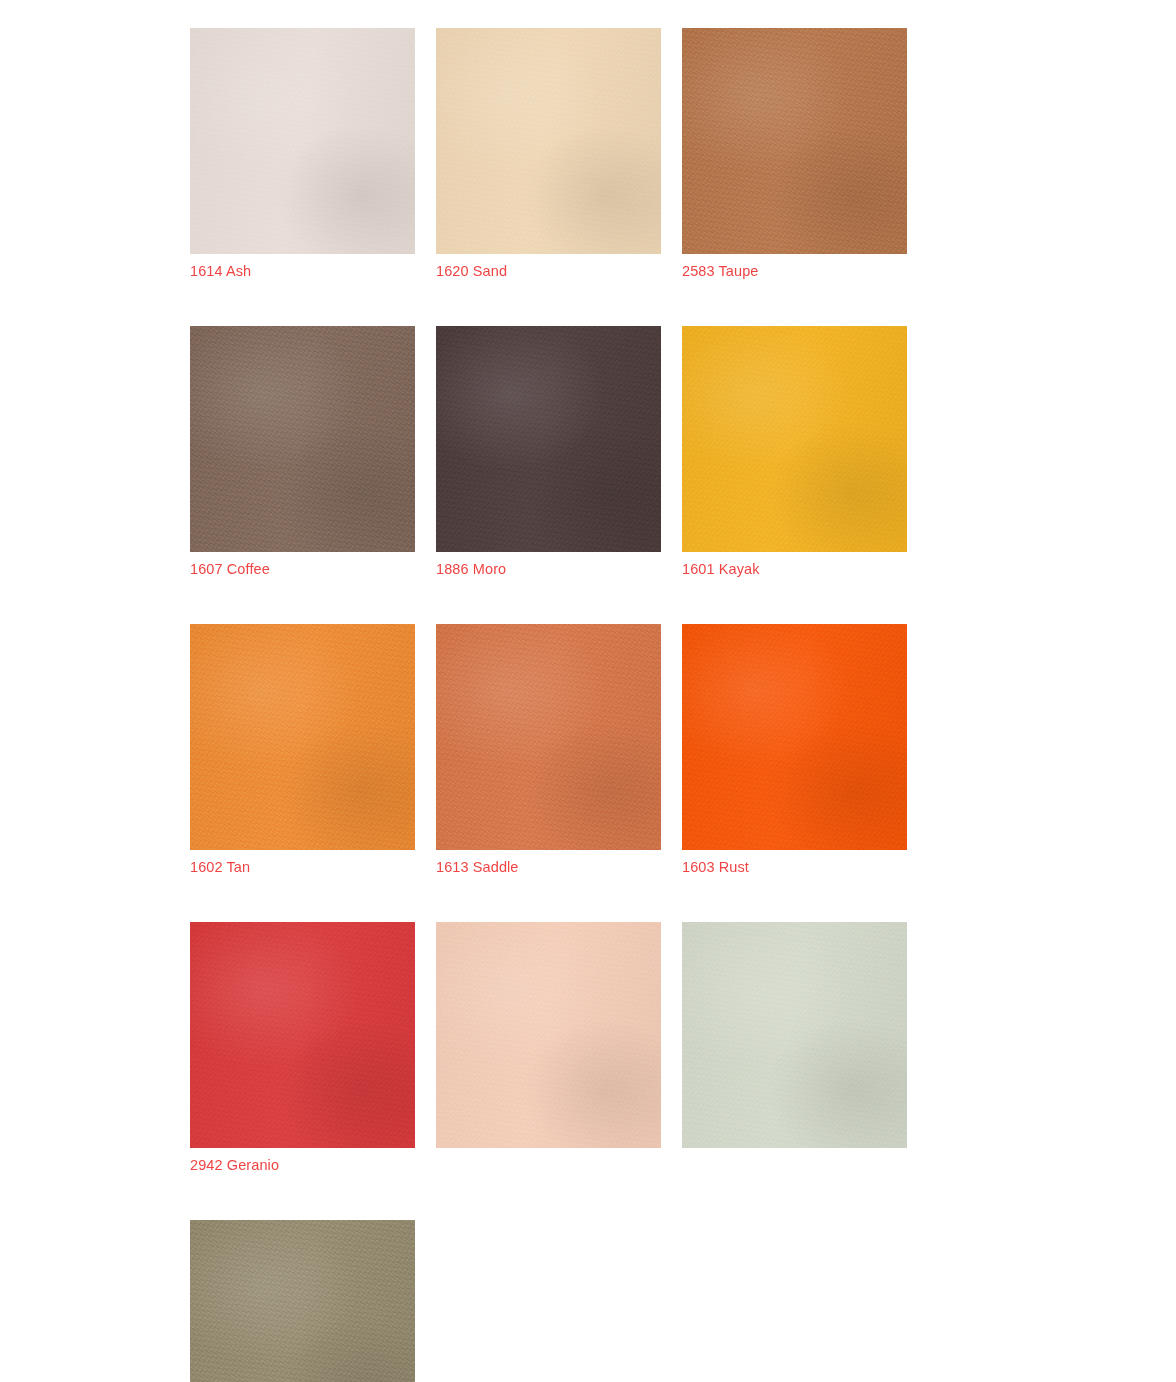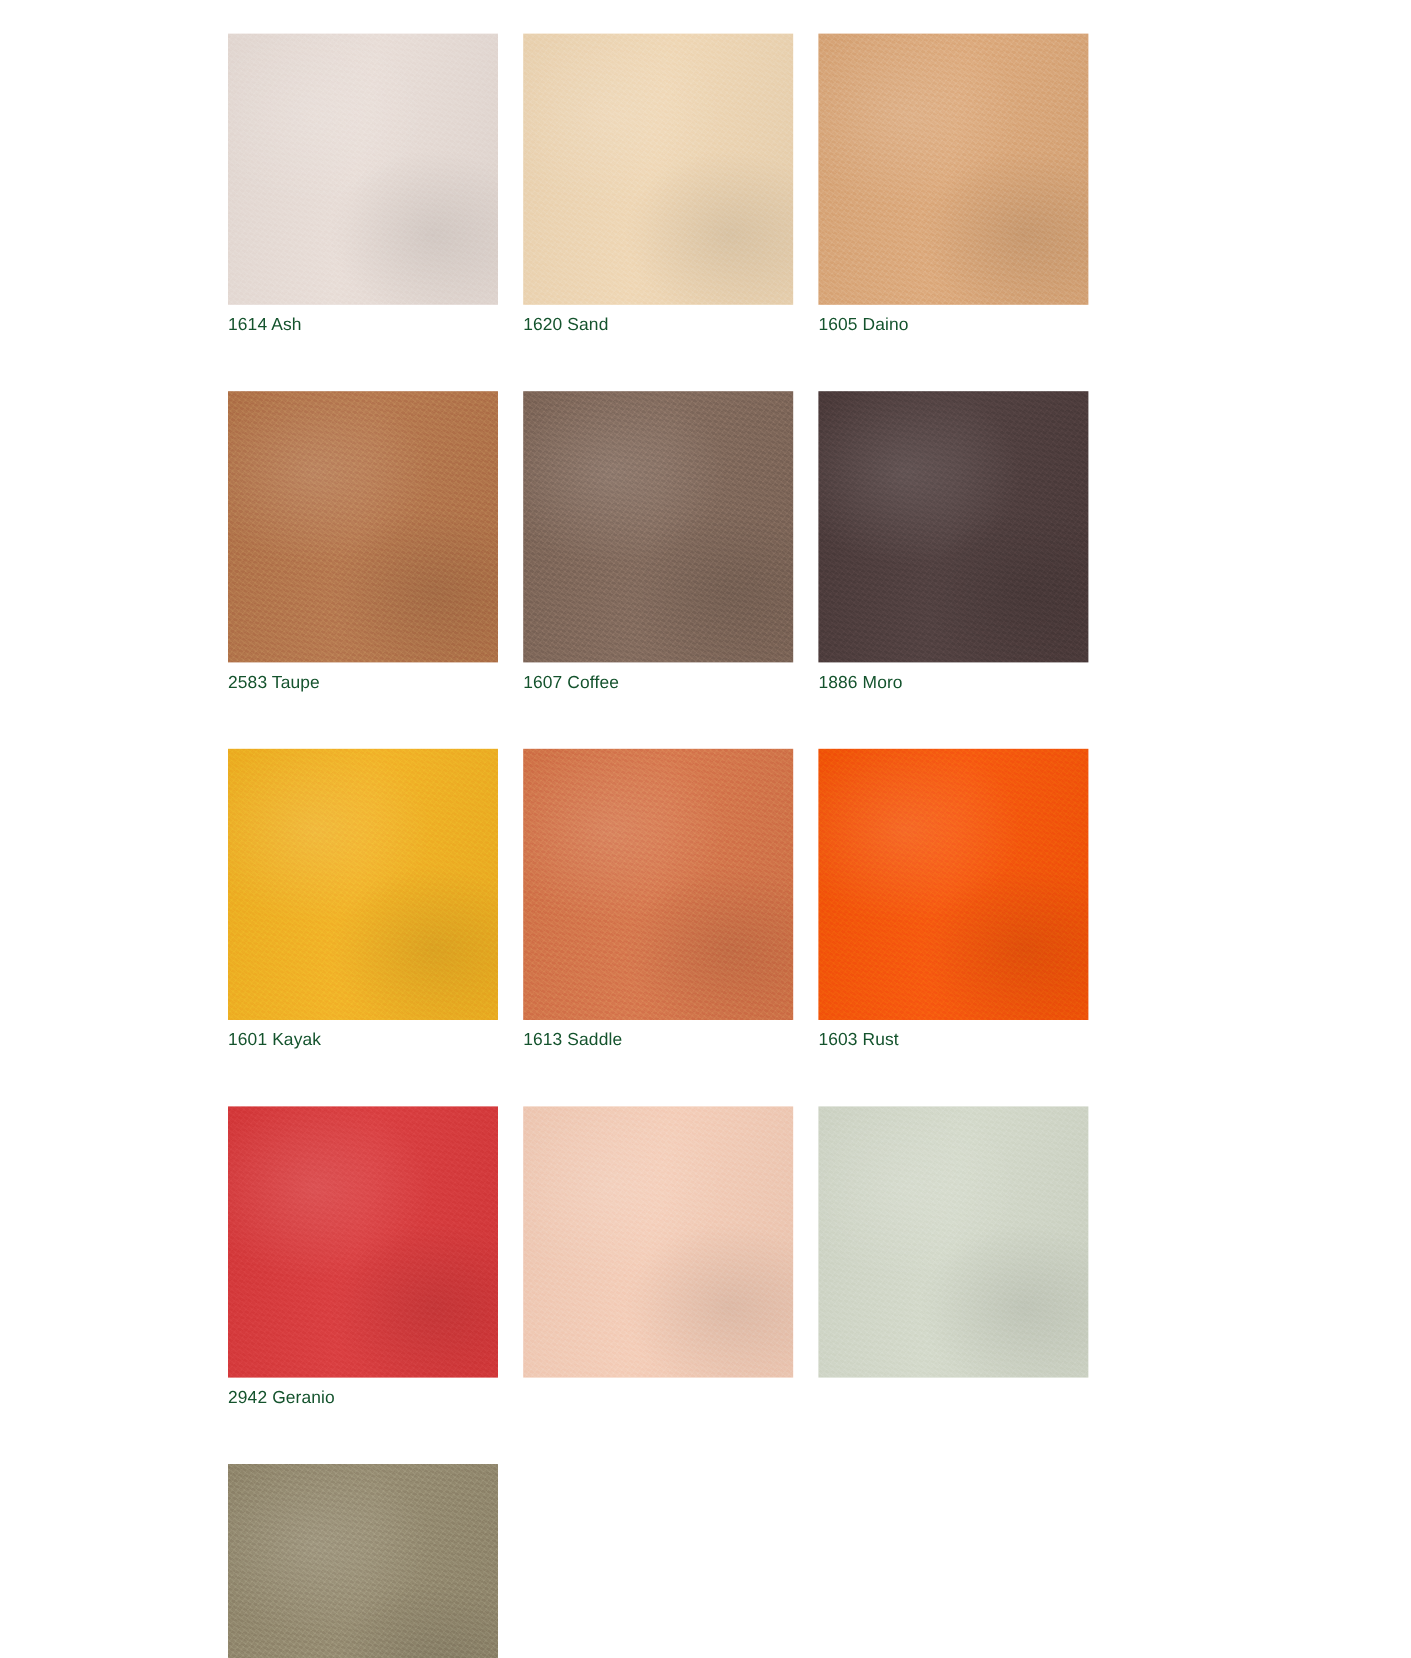--- a/index.html
+++ b/index.html
@@ -61,57 +61,57 @@
     background:
       radial-gradient(ellipse 70% 55% at 32% 30%, rgba(255,255,255,0.11), rgba(255,255,255,0) 62%),
       radial-gradient(ellipse 60% 48% at 76% 74%, rgba(0,0,0,0.075), rgba(0,0,0,0) 65%),
       linear-gradient(100deg, rgba(0,0,0,0.028), rgba(255,255,255,0.030) 48%, rgba(0,0,0,0.040));
     pointer-events: none;
   }
   .swatch-label {
     margin-top: 8px;
     font-size: 14.5px;
     line-height: 18px;
-    color: #14532d;
+    color: #ef4444;
     letter-spacing: 0.1px;
     white-space: nowrap;
   }
 </style>
 </head>
 <body>
 
 <div class="page">
   <div class="swatch-grid" id="swatch-grid">
       <div class="swatch-cell">
         <div class="swatch-chip" style="background-color: rgb(232, 221, 215);"></div>
         <div class="swatch-label">1614 Ash</div>
       </div>
       <div class="swatch-cell">
         <div class="swatch-chip" style="background-color: rgb(239, 215, 181);"></div>
         <div class="swatch-label">1620 Sand</div>
       </div>
       <div class="swatch-cell">
-        <div class="swatch-chip" style="background-color: rgb(220, 169, 123);"></div>
-        <div class="swatch-label">1605 Daino</div>
-      </div>
-      <div class="swatch-cell">
         <div class="swatch-chip" style="background-color: rgb(181, 118, 75);"></div>
         <div class="swatch-label">2583 Taupe</div>
       </div>
       <div class="swatch-cell">
         <div class="swatch-chip" style="background-color: rgb(128, 104, 90);"></div>
         <div class="swatch-label">1607 Coffee</div>
       </div>
       <div class="swatch-cell">
         <div class="swatch-chip" style="background-color: rgb(77, 60, 60);"></div>
         <div class="swatch-label">1886 Moro</div>
       </div>
       <div class="swatch-cell">
         <div class="swatch-chip" style="background-color: rgb(242, 178, 34);"></div>
         <div class="swatch-label">1601 Kayak</div>
+      </div>
+      <div class="swatch-cell">
+        <div class="swatch-chip" style="background-color: rgb(238, 139, 51);"></div>
+        <div class="swatch-label">1602 Tan</div>
       </div>
       <div class="swatch-cell">
         <div class="swatch-chip" style="background-color: rgb(214, 118, 74);"></div>
         <div class="swatch-label">1613 Saddle</div>
       </div>
       <div class="swatch-cell">
         <div class="swatch-chip" style="background-color: rgb(247, 86, 8);"></div>
         <div class="swatch-label">1603 Rust</div>
       </div>
       <div class="swatch-cell">

